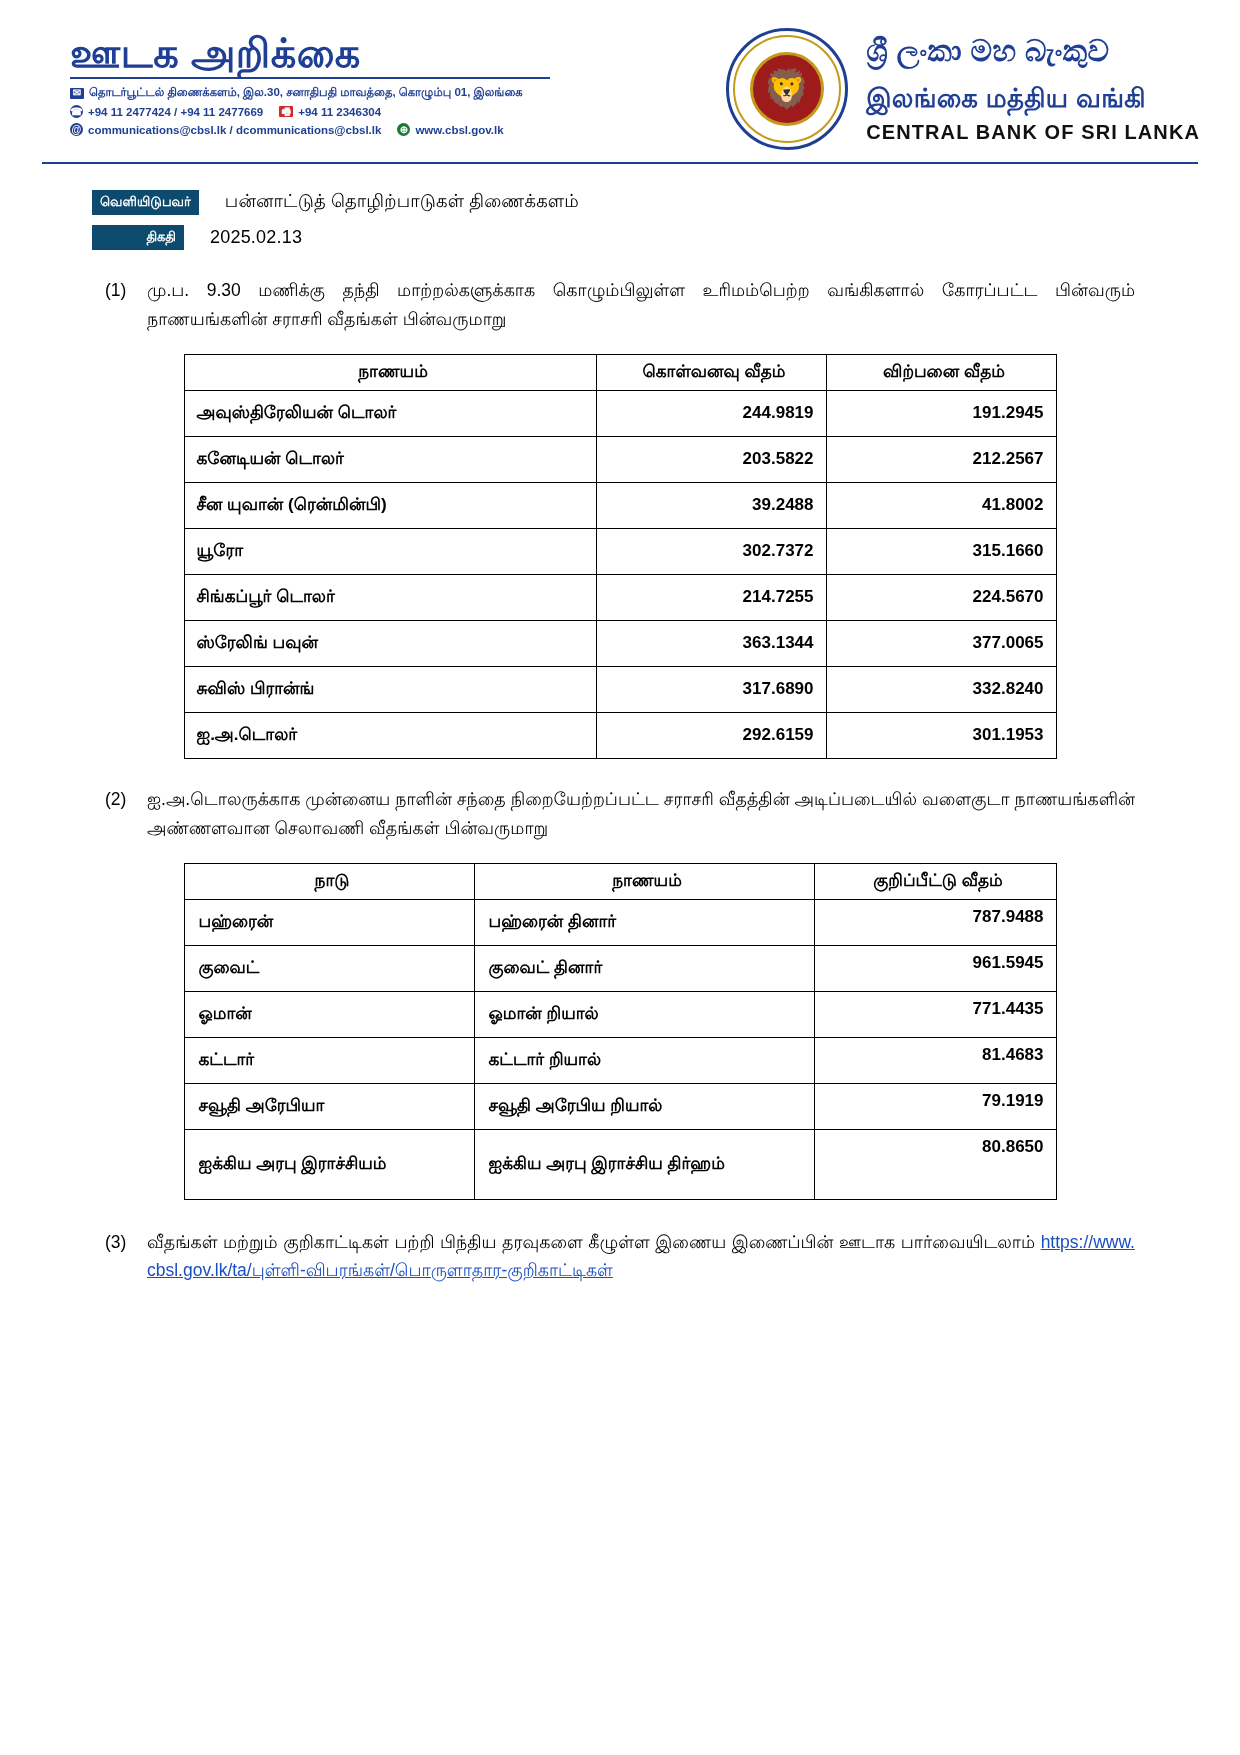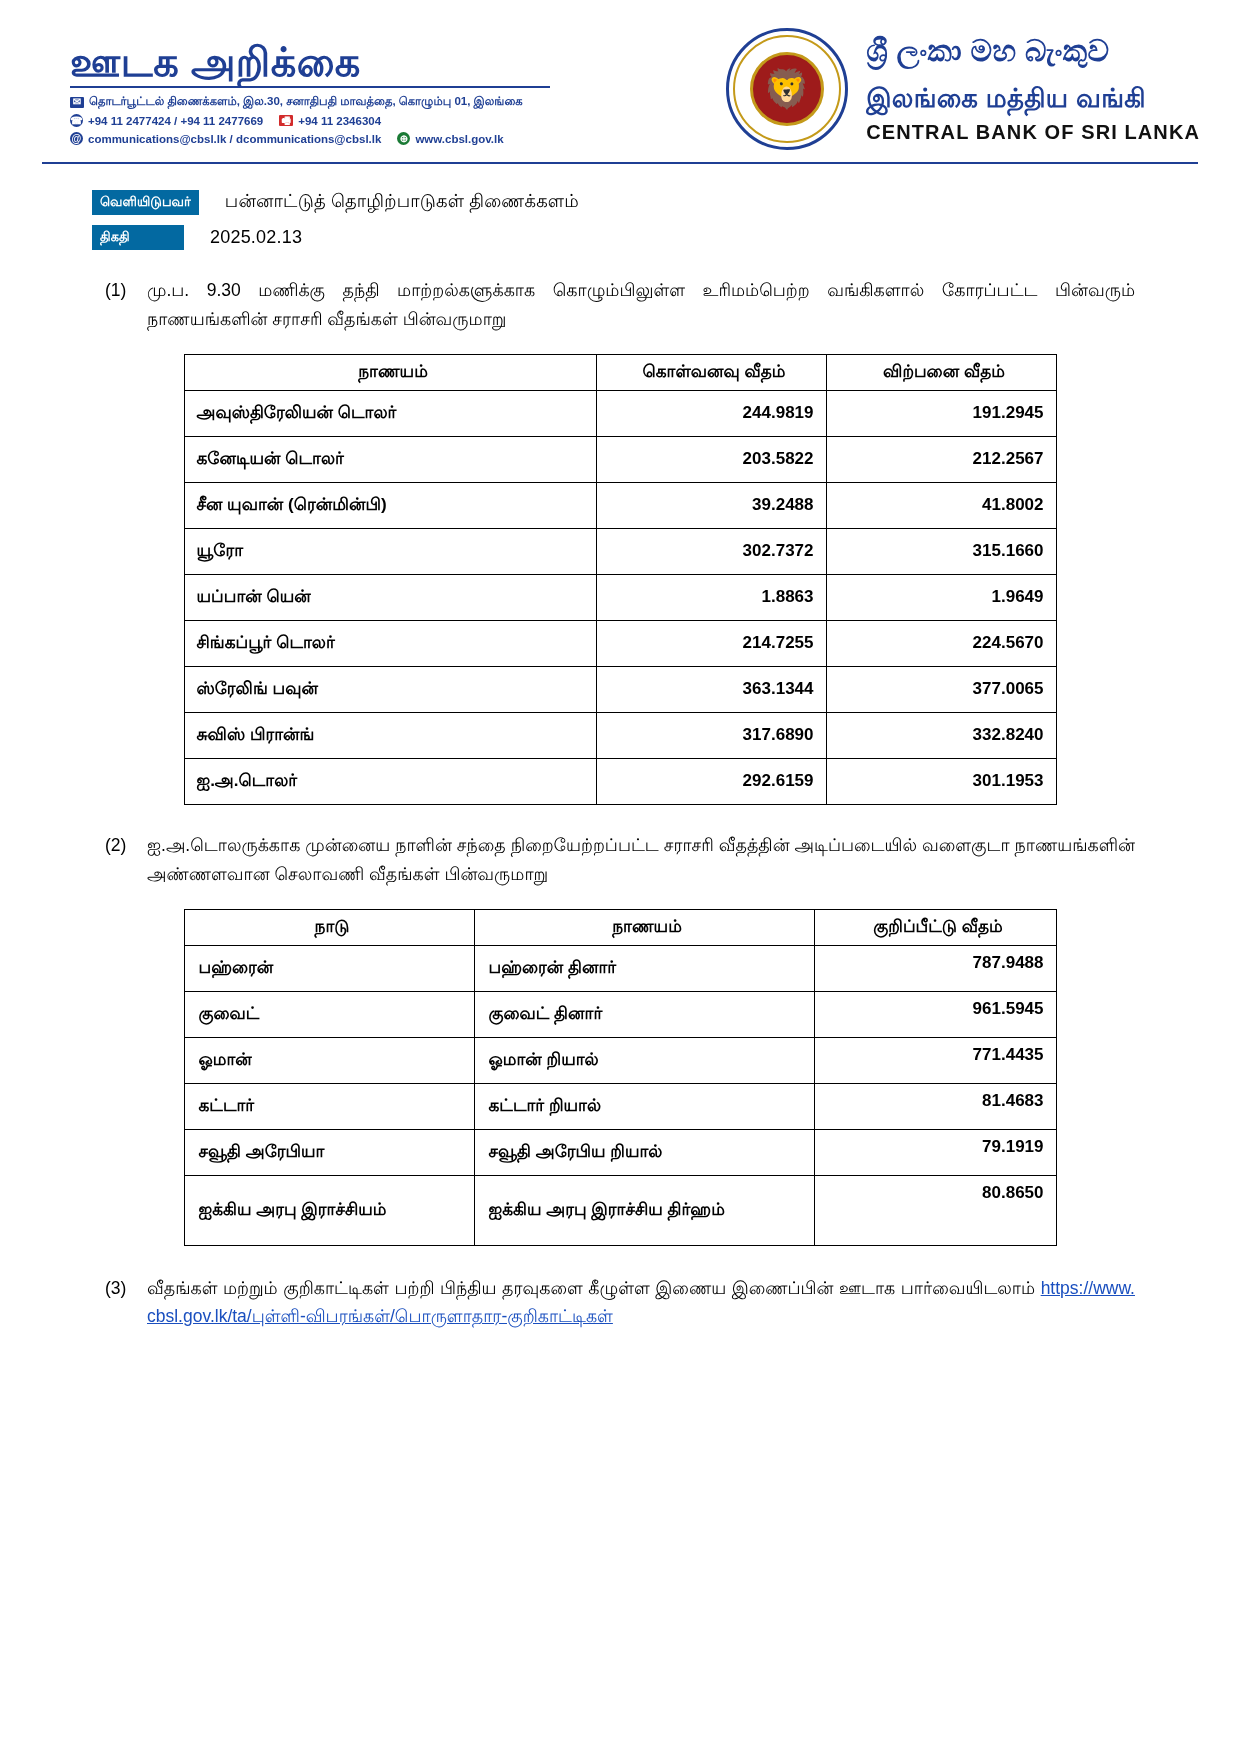--- a/index.html
+++ b/index.html
@@ -14,21 +14,21 @@
     position: relative;
     width: 1240px; height: 1755px;
     box-sizing: border-box;
     padding: 0;
     overflow: hidden;
   }
 
   
   .header {
     display: flex;
-    align-items: flex-end;
+    align-items: center;
     justify-content: space-between;
     padding: 22px 40px 0 70px;
   }
   .hdr-left { width: 600px; }
   .press-title {
     font-family: "Liberation Sans", sans-serif;
     font-size: 40px;
     font-weight: bold;
     color: #1f3f94;
     letter-spacing: 0.5px;
@@ -137,27 +137,27 @@
   
   .meta {
     margin: 26px 0 0 92px;
   }
   .meta-row {
     display: flex;
     align-items: center;
     margin-bottom: 10px;
   }
   .meta-label {
-    background: #0369a1;
+    background: #0c4a6e;
     color: #ffffff;
     font-size: 13px;
     font-weight: bold;
     padding: 4px 8px;
     min-width: 92px;
-    text-align: left;
+    text-align: right;
     box-sizing: border-box;
   }
   .meta-value {
     font-size: 18px;
     color: #000000;
     margin-left: 26px;
     letter-spacing: 0.2px;
   }
 
   
@@ -318,25 +318,20 @@
         <td class="name">சீன யுவான் (ரென்மின்பி)</td>
         <td class="num">39.2488</td>
         <td class="num">41.8002</td>
       </tr>
       <tr>
         <td class="name">யூரோ</td>
         <td class="num">302.7372</td>
         <td class="num">315.1660</td>
       </tr>
       <tr>
-        <td class="name">யப்பான் யென்</td>
-        <td class="num">1.8863</td>
-        <td class="num">1.9649</td>
-      </tr>
-      <tr>
         <td class="name">சிங்கப்பூர் டொலர்</td>
         <td class="num">214.7255</td>
         <td class="num">224.5670</td>
       </tr>
       <tr>
         <td class="name">ஸ்ரேலிங் பவுன்</td>
         <td class="num">363.1344</td>
         <td class="num">377.0065</td>
       </tr>
       <tr>

